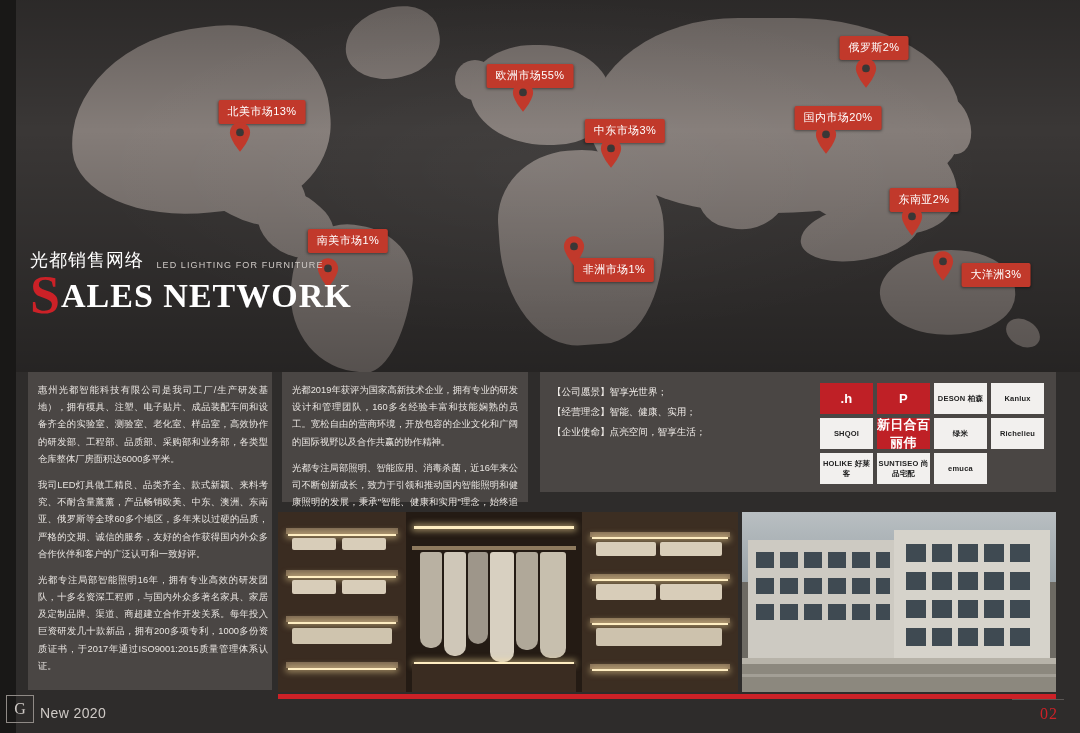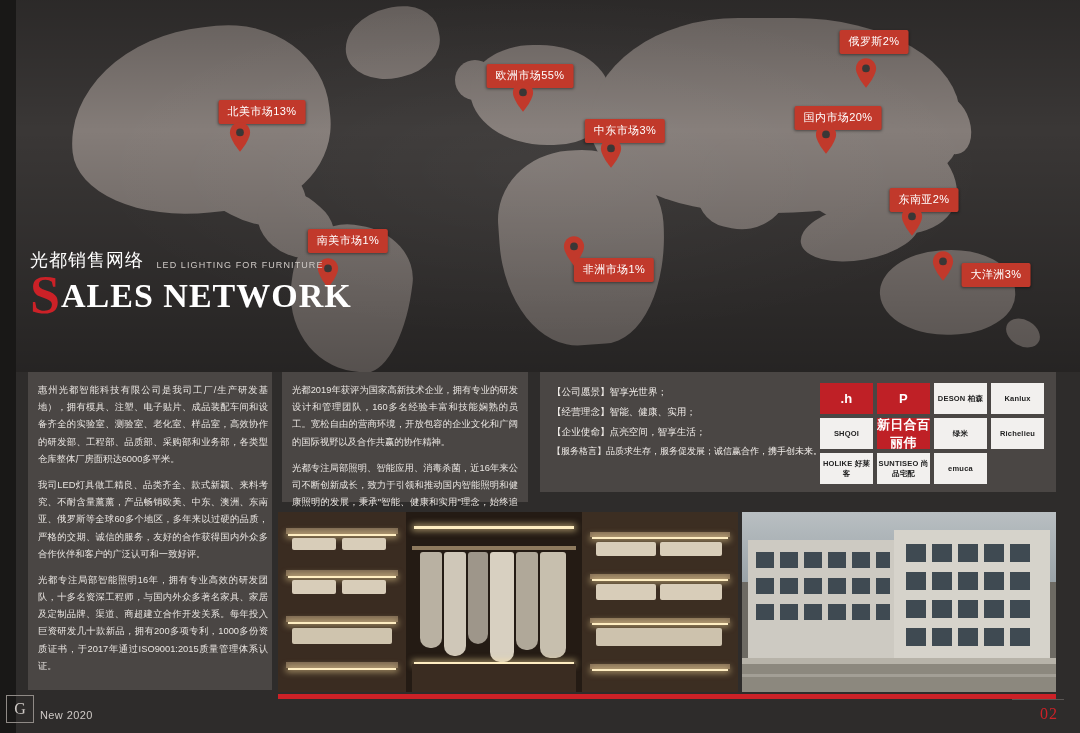--- a/index.html
+++ b/index.html
@@ -285,21 +285,21 @@
     color: #cfcac6;
     font-family: "Liberation Serif", serif;
     font-size: 16px;
     display: flex; align-items: center; justify-content: center;
     z-index: 40;
   }
   .footer-text {
     position: absolute;
     left: 40px; bottom: 12px;
     color: #cfcac6;
-    font-size: 11px;
+    font-size: 14px;
     letter-spacing: 0.4px;
     z-index: 40;
   }
   .page-num {
     position: absolute;
     right: 22px; bottom: 10px;
     color: #cc2127;
     font-size: 16px;
     font-family: "Liberation Serif", serif;
     letter-spacing: 1px;
@@ -352,21 +352,21 @@
           <circle cx="12" cy="11" r="4.2" fill="#3a3736"></circle>
         </svg>
       </div>
       <div class="pin-label" style="left: 625px; top: 131px;">中东市场3%</div>
       <div class="pin" style="left: 611px; top: 168px;">
         <svg viewBox="0 0 24 32" width="22" height="30">
           <path d="M12 0C5.9 0 1 4.9 1 11c0 8 11 21 11 21s11-13 11-21C23 4.9 18.1 0 12 0z" fill="#c1392b"></path>
           <circle cx="12" cy="11" r="4.2" fill="#3a3736"></circle>
         </svg>
       </div>
-      <div class="pin-label" style="left: 874px; top: 42px;">俄罗斯2%</div>
+      <div class="pin-label" style="left: 874px; top: 48px;">俄罗斯2%</div>
       <div class="pin" style="left: 866px; top: 88px;">
         <svg viewBox="0 0 24 32" width="22" height="30">
           <path d="M12 0C5.9 0 1 4.9 1 11c0 8 11 21 11 21s11-13 11-21C23 4.9 18.1 0 12 0z" fill="#c1392b"></path>
           <circle cx="12" cy="11" r="4.2" fill="#3a3736"></circle>
         </svg>
       </div>
       <div class="pin-label" style="left: 838px; top: 118px; text-align: right;">国内市场20%</div>
       <div class="pin" style="left: 826px; top: 154px;">
         <svg viewBox="0 0 24 32" width="22" height="30">
           <path d="M12 0C5.9 0 1 4.9 1 11c0 8 11 21 11 21s11-13 11-21C23 4.9 18.1 0 12 0z" fill="#c1392b"></path>
@@ -430,21 +430,20 @@
   <div class="txt-col col-mid">
     <p>光都2019年获评为国家高新技术企业，拥有专业的研发设计和管理团队，160多名经验丰富和技能娴熟的员工。宽松自由的营商环境，开放包容的企业文化和广阔的国际视野以及合作共赢的协作精神。</p>
     <p>光都专注局部照明、智能应用、消毒杀菌，近16年来公司不断创新成长，致力于引领和推动国内智能照明和健康照明的发展，秉承"智能、健康和实用"理念，始终追求科技与生活结合，智能与应用共生，健康与产品相融。</p>
     <p>光都期待与您合作。客户的需求是光都的动力，客户的认可是光都的荣誉，客户的满足是光都的追求。</p>
   </div>
 
   <div class="info-list">
     <div>【公司愿景】智享光世界；</div>
     <div>【经营理念】智能、健康、实用；</div>
     <div>【企业使命】点亮空间，智享生活；</div>
-    <div style="font-size:9px;">【服务格言】品质求生存，服务促发展；诚信赢合作，携手创未来。</div>
   </div>
 
   <div class="brand-grid" id="brand-grid">
       <div class="brand red">.h</div>
       <div class="brand red">P</div>
       <div class="brand">DESON 柏森</div>
       <div class="brand">Kanlux</div>
       <div class="brand">SHQOI</div>
       <div class="brand red">新日合百丽伟</div>
       <div class="brand">绿米</div>

